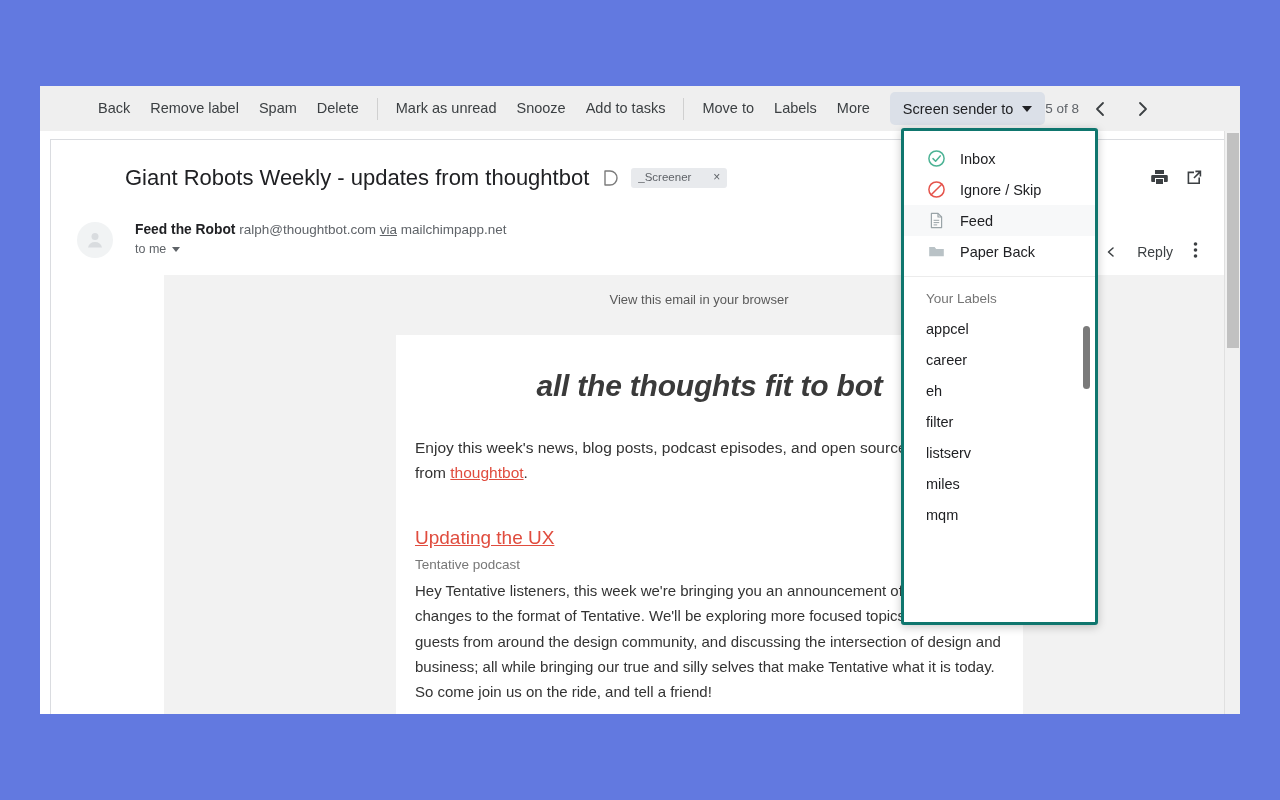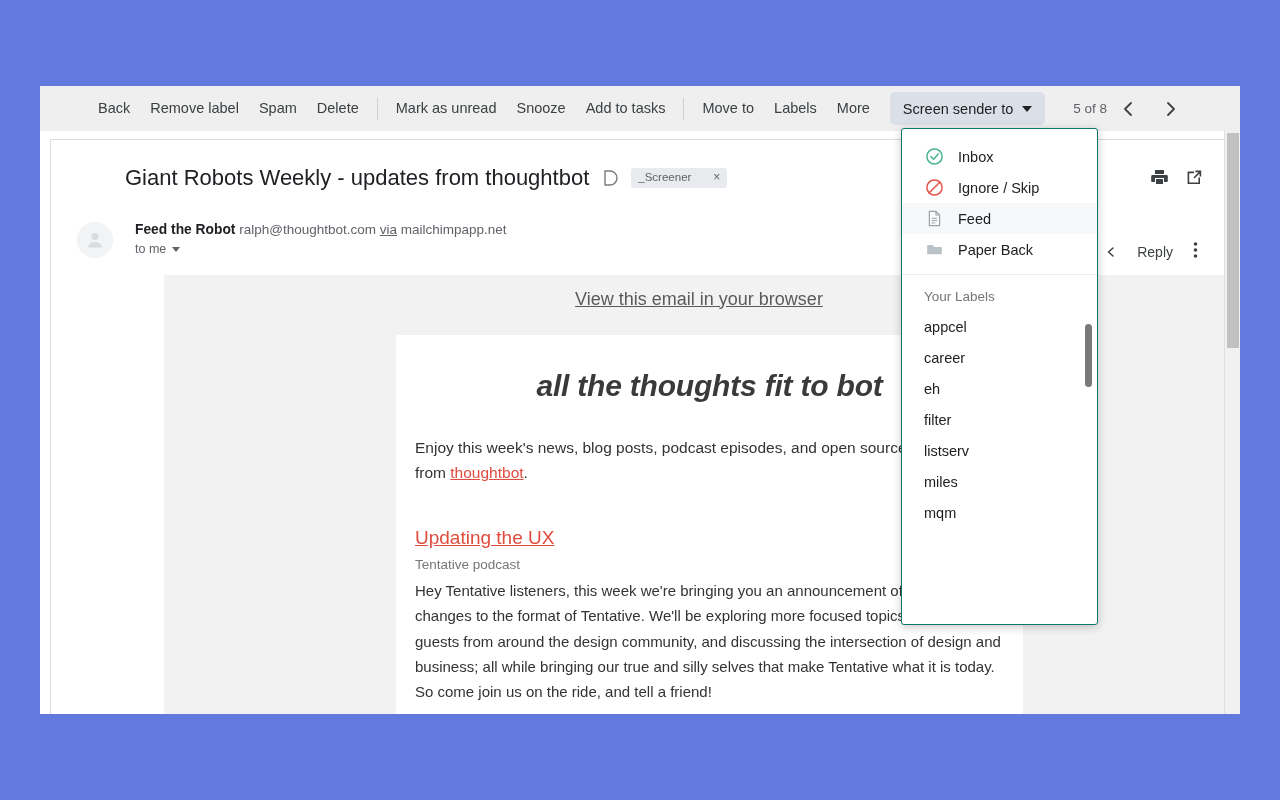--- a/index.html
+++ b/index.html
@@ -55,21 +55,21 @@
     white-space: nowrap;
   }
   .caret-dn {
     width: 0; height: 0;
     border-left: 5px solid transparent;
     border-right: 5px solid transparent;
     border-top: 6px solid #202124;
   }
   #pager-count {
     font-size: 13.5px; color: #5f6368;
-    margin-left: 28px; white-space: nowrap;
+    white-space: nowrap;
   }
   .chev {
     width: 42px; height: 45px;
     display: flex; align-items: center; justify-content: center;
     cursor: pointer;
   }
   .chev svg { display: block; }
 
   
   #content-pane {
@@ -163,22 +163,21 @@
     left: 113px; top: 135px;
     width: 1070px; height: 448px;
     background: #f2f2f2;
     overflow: hidden;
   }
   #view-browser-bar {
     height: 48px;
     display: flex; align-items: center; justify-content: center;
   }
   #view-browser-link {
-    font-size: 18px; color: #5a5a5a;
-    text-decoration: underline;
+    font-size: 13px; color: #5a5a5a;
     cursor: pointer;
   }
   #mail-card {
     position: absolute;
     left: 232px; top: 60px;
     width: 627px;
     min-height: 400px;
     background: #ffffff;
     padding: 34px 19px 20px 19px;
   }
@@ -234,21 +233,21 @@
     width: 12px; height: 215px;
     background: #c1c1c1;
   }
 
   
   #dropdown {
     position: absolute;
     left: 861px; top: 42px;
     width: 197px; height: 497px;
     background: #ffffff;
-    border: 1px solid #0f766e;
+    border: 3px solid #0f766e;
     border-radius: 3px;
     box-shadow: 0 2px 10px rgba(0,0,0,0.22);
     overflow: hidden;
     z-index: 50;
   }
   .dd-item {
     height: 31px;
     display: flex; align-items: center;
     padding-left: 22px;
     font-size: 14.5px;

